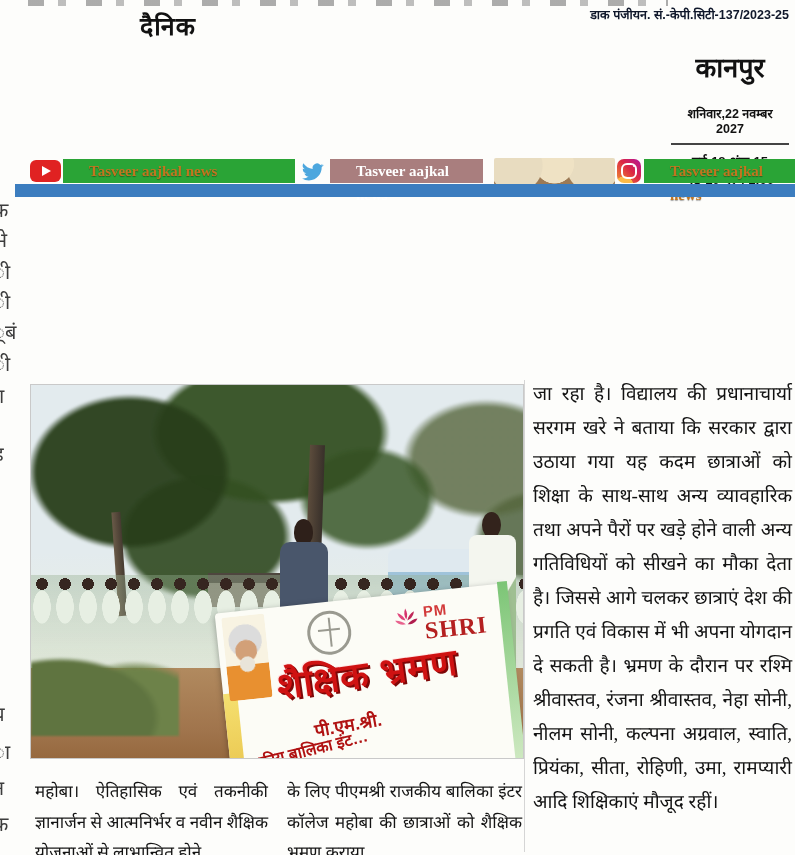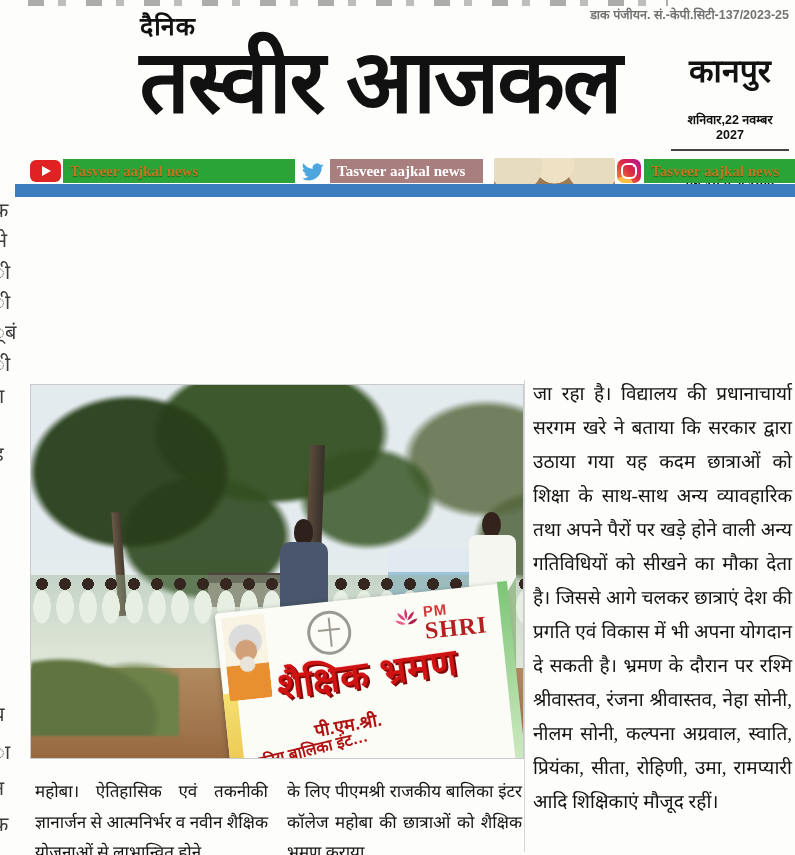--- a/index.html
+++ b/index.html
@@ -10,37 +10,37 @@
   .top-cut{position:absolute;left:28px;top:0;width:640px;height:6px;opacity:.55;
     background:repeating-linear-gradient(90deg,#6a6a6a 0 16px,transparent 16px 30px,#8a8a8a 30px 38px,transparent 38px 58px);}
 
   
   .left-strip{position:absolute;left:0;top:0;width:24px;height:855px;}
   .left-strip span{position:absolute;left:-7px;font-family:"Liberation Serif",serif;
     font-size:20px;color:#3d3d3d;}
 
   
   .daily{position:absolute;left:104px;top:8px;font-size:25px;font-weight:900;letter-spacing:1px;margin-left:36px;}
-  .postal{position:absolute;right:6px;top:6px;font-size:12.5px;font-weight:700;color:#737373;}
+  .postal{position:absolute;right:6px;top:6px;font-size:12.5px;font-weight:700;color:#0f172a;}
   .title{position:absolute;left:80px;top:34px;width:600px;margin:0;text-align:center;
     font-size:88px;font-weight:900;letter-spacing:-2px;line-height:1.1;}
   .info{position:absolute;right:2px;top:48px;width:126px;text-align:center;}
-  .info .city{font-size:32px;font-weight:900;}
+  .info .city{font-size:27px;font-weight:900;}
   .info .d1{font-size:12.5px;font-weight:700;margin-top:20px;}
   .info .d2{font-size:12.5px;font-weight:700;}
   .info .rule{border:none;border-top:2px solid #444;margin:7px 4px;}
   .info .issue{font-size:13px;font-weight:700;margin-top:2px;}
   .info .pp{font-size:13px;font-weight:700;}
 
   
   .social{position:absolute;left:0;top:158px;width:795px;height:26px;}
   .yt{position:absolute;left:30px;top:2px;width:31px;height:22px;background:#e02222;border-radius:6px;}
   .yt::after{content:"";position:absolute;left:12px;top:6px;border-left:9px solid #fff;
     border-top:5px solid transparent;border-bottom:5px solid transparent;}
-  .banner{position:absolute;top:1px;height:24px;line-height:24px;padding-left:7px;
+  .banner{position:absolute;top:1px;height:24px;line-height:24px;padding-left:26px;
     font-family:"Liberation Serif",serif;font-weight:700;font-size:15px;box-sizing:border-box;}
   .banner.green{background:#2aa436;color:#c2751f;text-shadow:0 1px 1px rgba(0,0,0,.35);}
   .banner.mauve{background:#a97e7e;color:#fff;}
   .b1{left:63px;width:232px;}
   .b2{left:330px;width:153px;}
   .b3{left:644px;width:151px;}
   .tw{position:absolute;left:299px;top:1px;width:26px;height:24px;}
   .bldg{position:absolute;left:494px;top:0;width:121px;height:27px;border-radius:2px;
     background:
       radial-gradient(circle at 18% 28%, #e8dcc0 0 26%, transparent 27%),
@@ -152,21 +152,20 @@
 
     <span style="top:440px">ड़</span>
     <span style="top:700px">य</span>
     <span style="top:738px">ा</span>
     <span style="top:774px">न</span>
     <span style="top:810px">क</span>
   </div>
 
   <div class="daily">दैनिक</div>
   <div class="postal">डाक पंजीयन. सं.-केपी.सिटी-137/2023-25</div>
-  <h1 class="title">तस्वीर आजकल</h1>
   <div class="info">
     <div class="city">कानपुर</div>
     <div class="d1">शनिवार,22 नवम्बर</div>
     <div class="d2">2027</div>
     <hr class="rule">
     <div class="issue">वर्ष-18 अंक-15</div>
     <div class="pp">पृष्ठ-10 मूल्य 1:00</div>
   </div>
 
   <div class="social">

